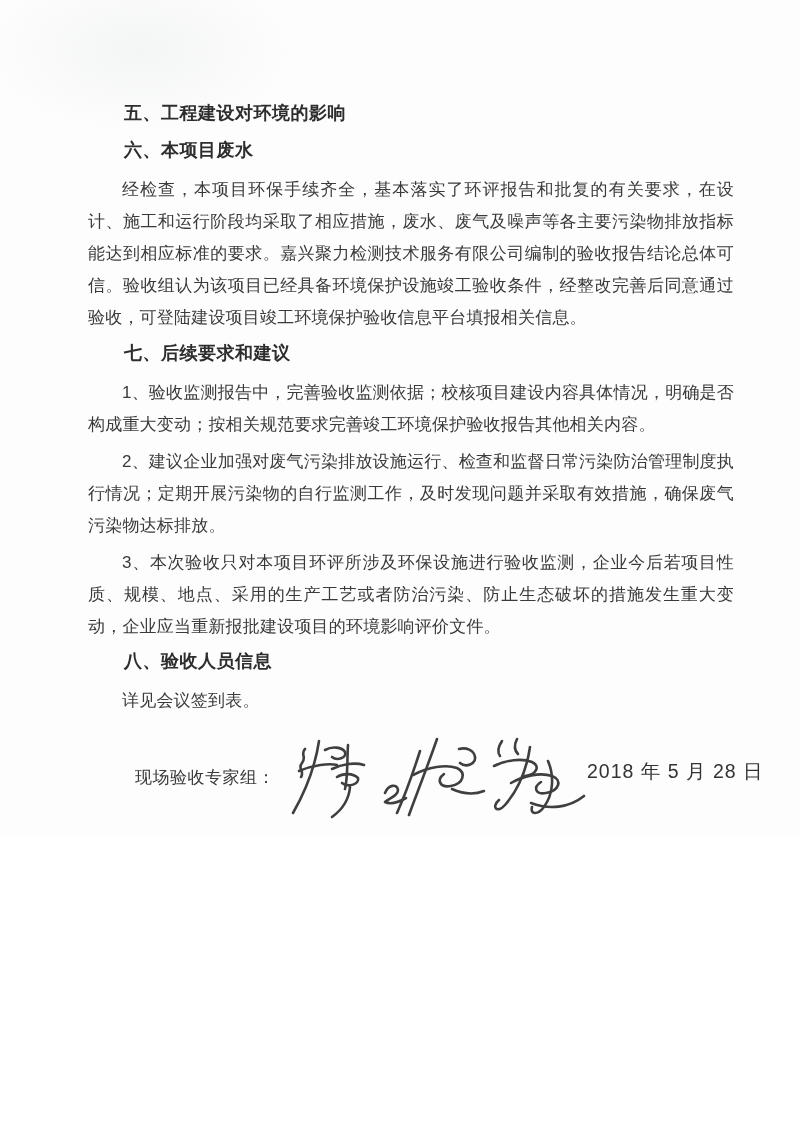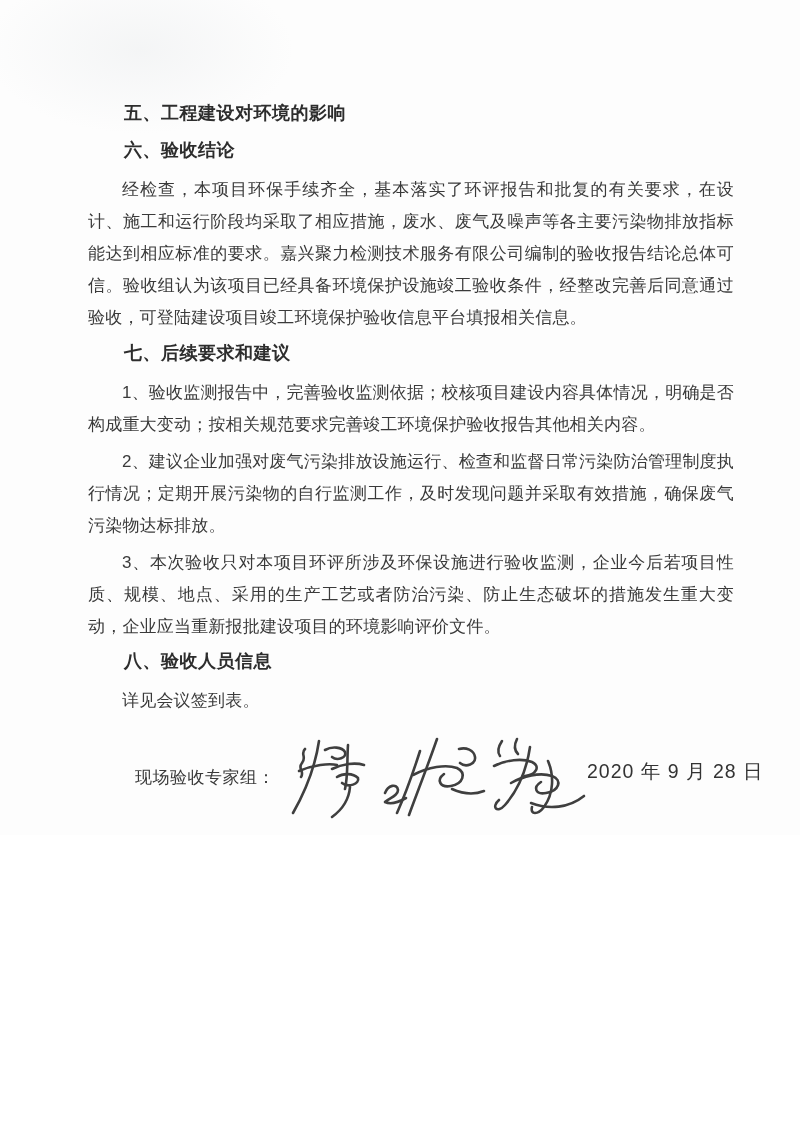--- a/index.html
+++ b/index.html
@@ -120,21 +120,21 @@
   }
 </style>
 </head>
 <body>
 
 <div class="page">
   <div class="content">
 
     <h2 class="sec-heading">五、工程建设对环境的影响</h2>
 
-    <h2 class="sec-heading">六、验收结论</h2>
+    <h2 class="sec-heading">六、本项目废水</h2>
     <p class="para">经检查，本项目环保手续齐全，基本落实了环评报告和批复的有关要求，在设计、施工和运行阶段均采取了相应措施，废水、废气及噪声等各主要污染物排放指标能达到相应标准的要求。嘉兴聚力检测技术服务有限公司编制的验收报告结论总体可信。验收组认为该项目已经具备环境保护设施竣工验收条件，经整改完善后同意通过验收，可登陆建设项目竣工环境保护验收信息平台填报相关信息。</p>
 
     <h2 class="sec-heading">七、后续要求和建议</h2>
     <p class="para item">1、验收监测报告中，完善验收监测依据；校核项目建设内容具体情况，明确是否构成重大变动；按相关规范要求完善竣工环境保护验收报告其他相关内容。</p>
     <p class="para item">2、建议企业加强对废气污染排放设施运行、检查和监督日常污染防治管理制度执行情况；定期开展污染物的自行监测工作，及时发现问题并采取有效措施，确保废气污染物达标排放。</p>
     <p class="para item">3、本次验收只对本项目环评所涉及环保设施进行验收监测，企业今后若项目性质、规模、地点、采用的生产工艺或者防治污染、防止生态破坏的措施发生重大变动，企业应当重新报批建设项目的环境影响评价文件。</p>
 
     <h2 class="sec-heading">八、验收人员信息</h2>
     <p class="para">详见会议签到表。</p>
 
@@ -163,21 +163,21 @@
           <path d="M217 8 C213 14 212 19 215 23"></path>
           <path d="M232 6 C229 12 229 17 233 21"></path>
           <path d="M209 33 C221 27 237 25 247 29 C256 33 251 42 240 43"></path>
           <path d="M245 14 C242 34 234 56 220 72 C212 81 206 74 214 67"></path>
           <path d="M226 50 C238 43 255 39 267 43 C278 47 274 58 261 60 C250 62 248 54 256 49"></path>
           <path d="M263 28 C269 42 269 60 259 74 C253 82 245 82 247 74"></path>
           <path d="M246 70 C264 77 284 75 299 63"></path>
         </g>
       </svg>
 
-      <span class="sig-date">2020 年 9 月 28 日</span>
+      <span class="sig-date">2018 年 5 月 28 日</span>
     </div>
 
   </div>
 
   <div class="footer-pageno">-4-</div>
 
   <div class="scan-bottom-line"></div>
   <div class="scan-right-line"></div>
   <div class="scan-speck"></div>
 </div>

